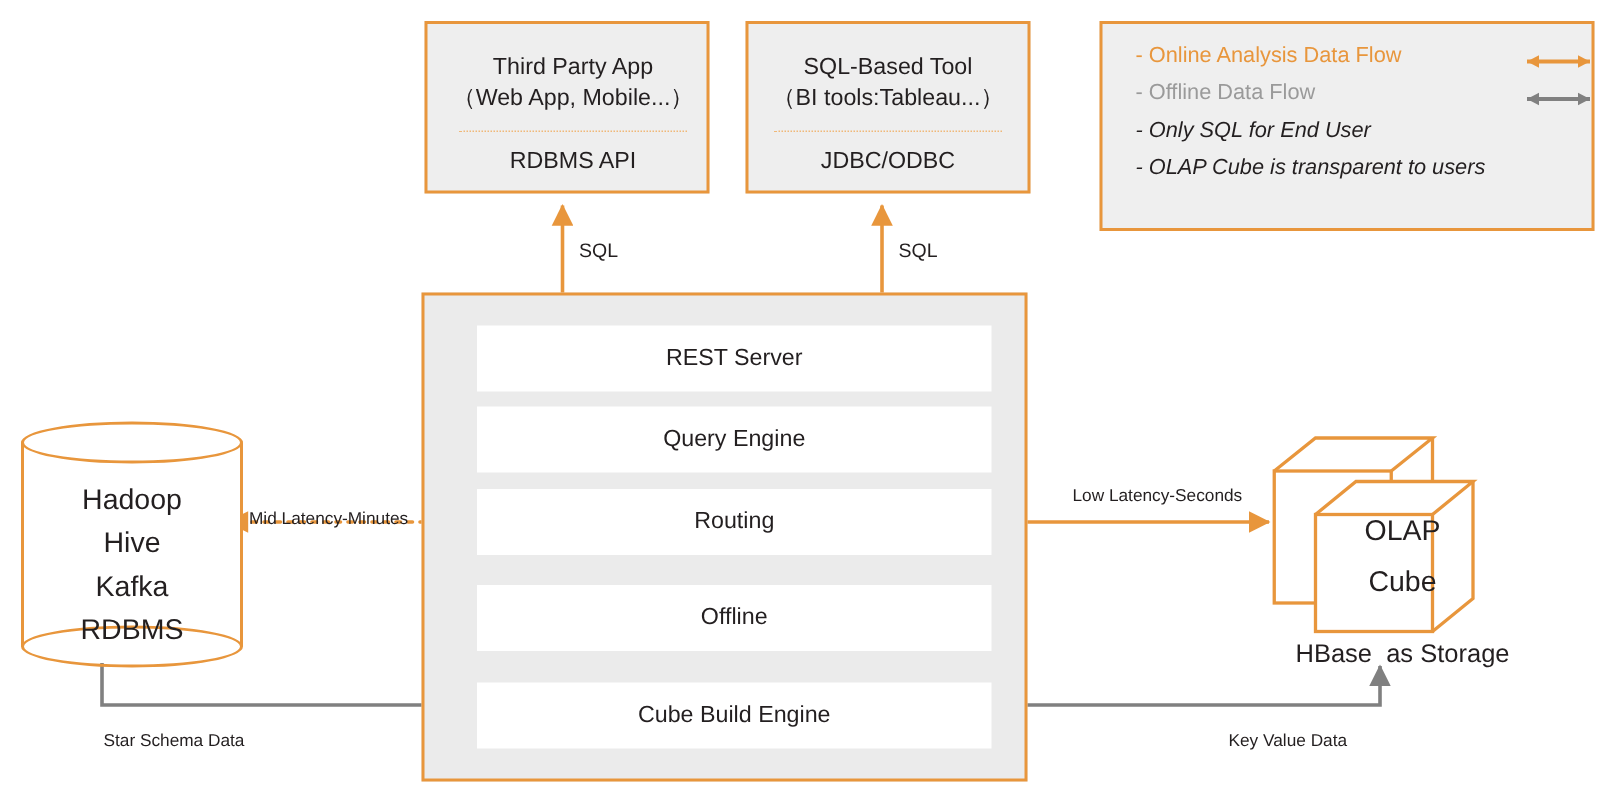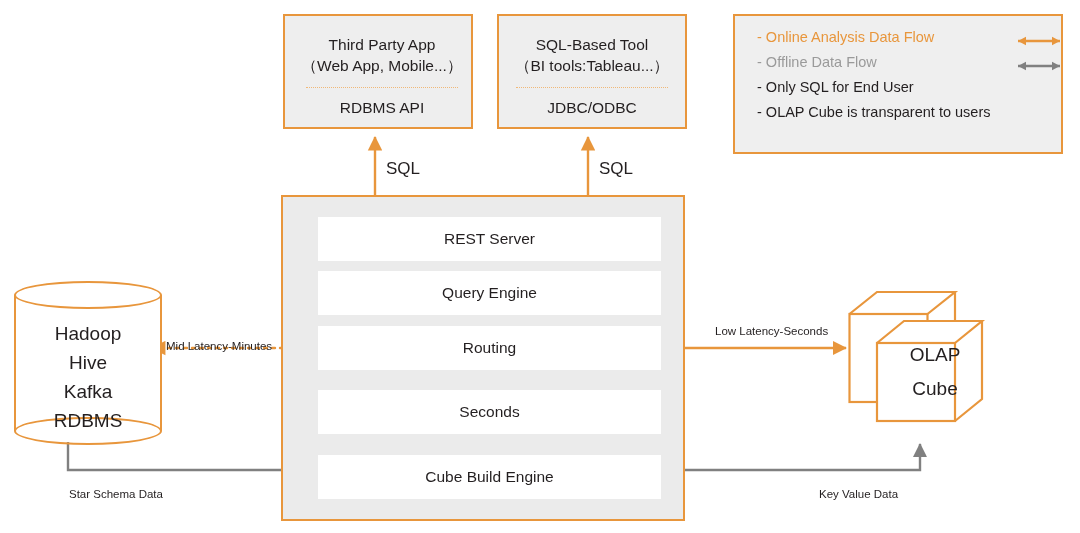--- a/index.html
+++ b/index.html
@@ -63,21 +63,21 @@
     padding: 13px 0 4px 22px;
   }
   .legend-row {
     position: relative;
     height: 25px;
     font-size: 14.5px;
     white-space: nowrap;
   }
   .legend-row.l0 { color: #E8963C; }
   .legend-row.l1 { color: #9a9a9a; }
-  .legend-row.l2, .legend-row.l3 { color: #231f20; }
+  .legend-row.l2, .legend-row.l3 { color: #231f20; font-style: italic; }
   .legend-arrow {
     position: absolute;
     left: 253px;
     top: 7px;
     width: 58px;
     height: 10px;
   }
 
   
   #main-container {
@@ -153,21 +153,21 @@
     color: #231f20;
     white-space: pre;
   }
 
   
   .edge-label {
     font-size: 11.5px;
     color: #231f20;
     white-space: nowrap;
   }
-  .sql-label { font-size: 17px; color: #231f20; }
+  .sql-label { font-size: 13px; color: #231f20; }
 
   svg.overlay {
     position: absolute;
     left: 0; top: 0;
     width: 1080px; height: 533px;
     pointer-events: none;
   }
 </style>
 </head>
 <body>
@@ -258,21 +258,21 @@
   <div class="abs layer" style="top:217px;">
     <span>REST Server</span>
   </div>
   <div class="abs layer" style="top:271px;">
     <span>Query Engine</span>
   </div>
   <div class="abs layer" style="top:326px;">
     <span>Routing</span>
   </div>
   <div class="abs layer" style="top:390px;">
-    <span>Seconds</span>
+    <span>Offline</span>
   </div>
   <div class="abs layer" style="top:455px;">
     <span>Cube Build Engine</span>
   </div>
 
   <div class="abs" id="cylinder-wrap">
     <div class="cyl-body"></div>
     <div class="cyl-bottom"></div>
     <div class="cyl-top"></div>
     <div class="cyl-text">
@@ -299,19 +299,20 @@
         <rect x="29" y="55" width="78" height="78"></rect>
         <path d="M29,55 L56,33 L134,33 L107,55"></path>
         <path d="M134,33 L134,111 L107,133"></path>
       </g>
     </svg>
   </div>
   <div class="abs cube-label">
     <div>OLAP</div>
     <div>Cube</div>
   </div>
+  <div class="abs" id="hbase-label">HBase  as Storage</div>
 
   <div class="abs edge-label" style="left:166px; top:340px;">Mid Latency-Minutes</div>
   <div class="abs edge-label" style="left:695px; top:325px;padding-left:20px;">Low Latency-Seconds</div>
   <div class="abs edge-label" style="left:69px; top:488px;">Star Schema Data</div>
   <div class="abs edge-label" style="left:819px; top:488px;">Key Value Data</div>
 
 </div>
 
 </body></html>

